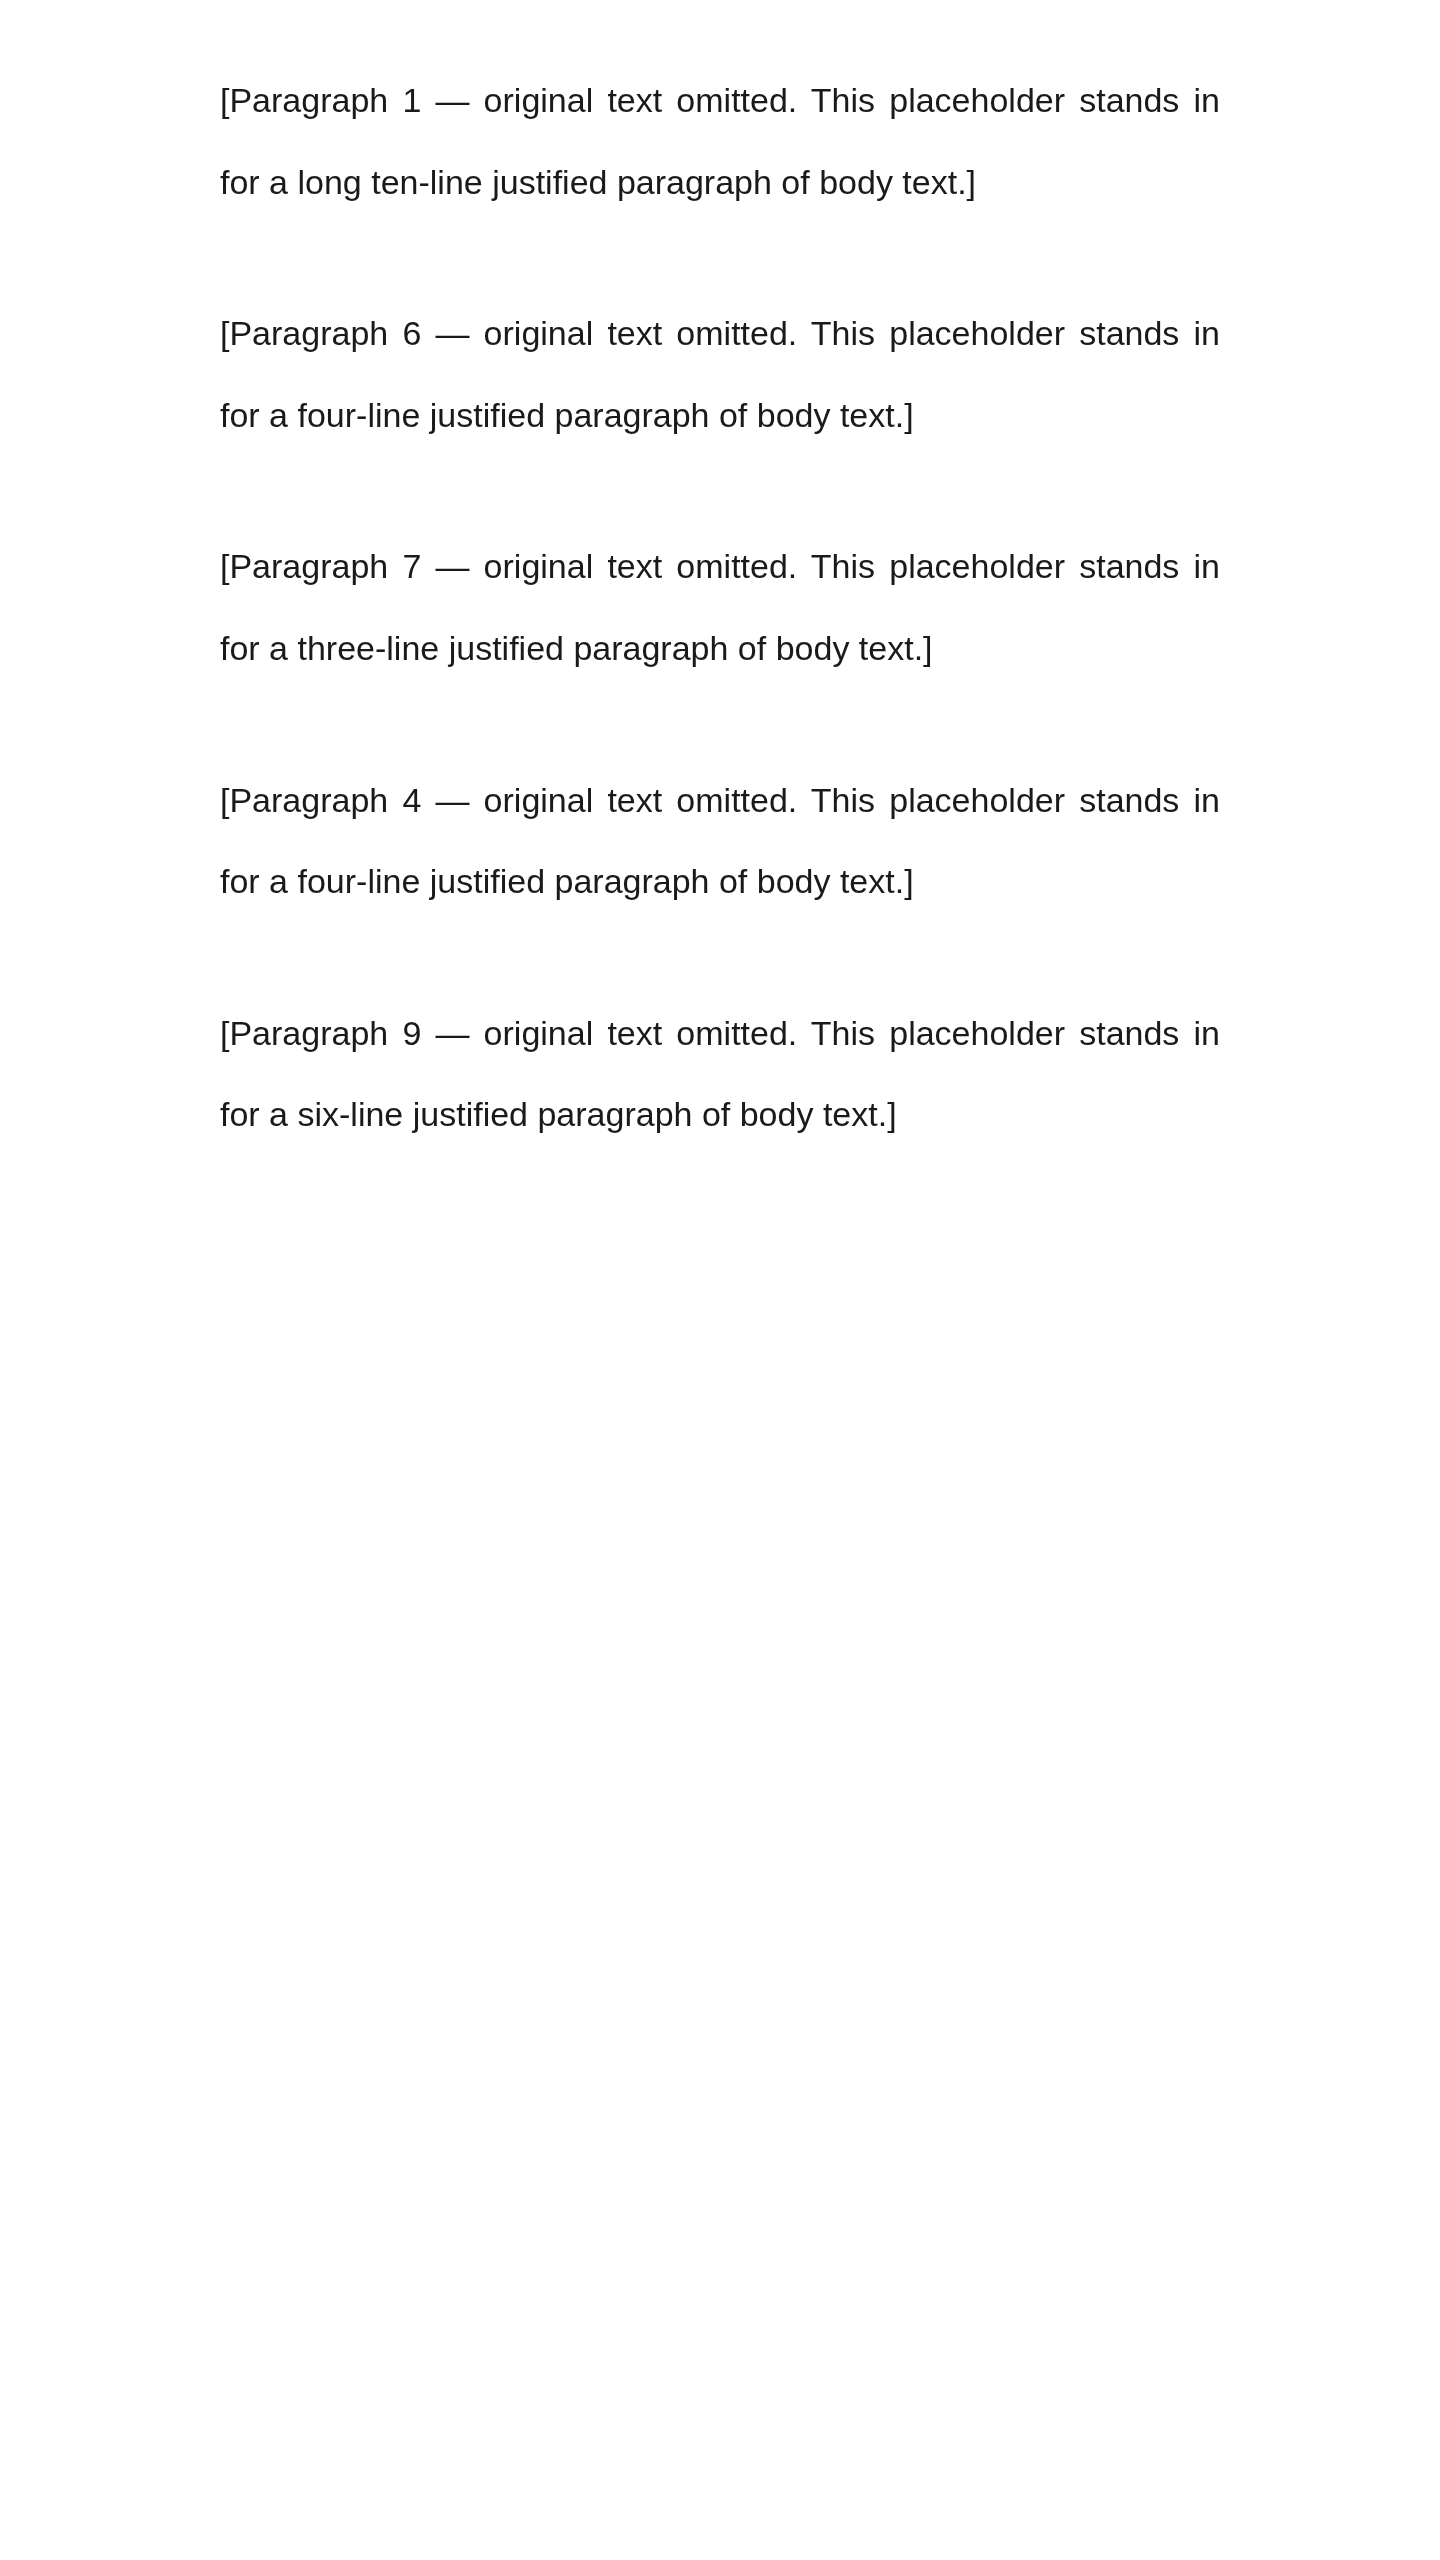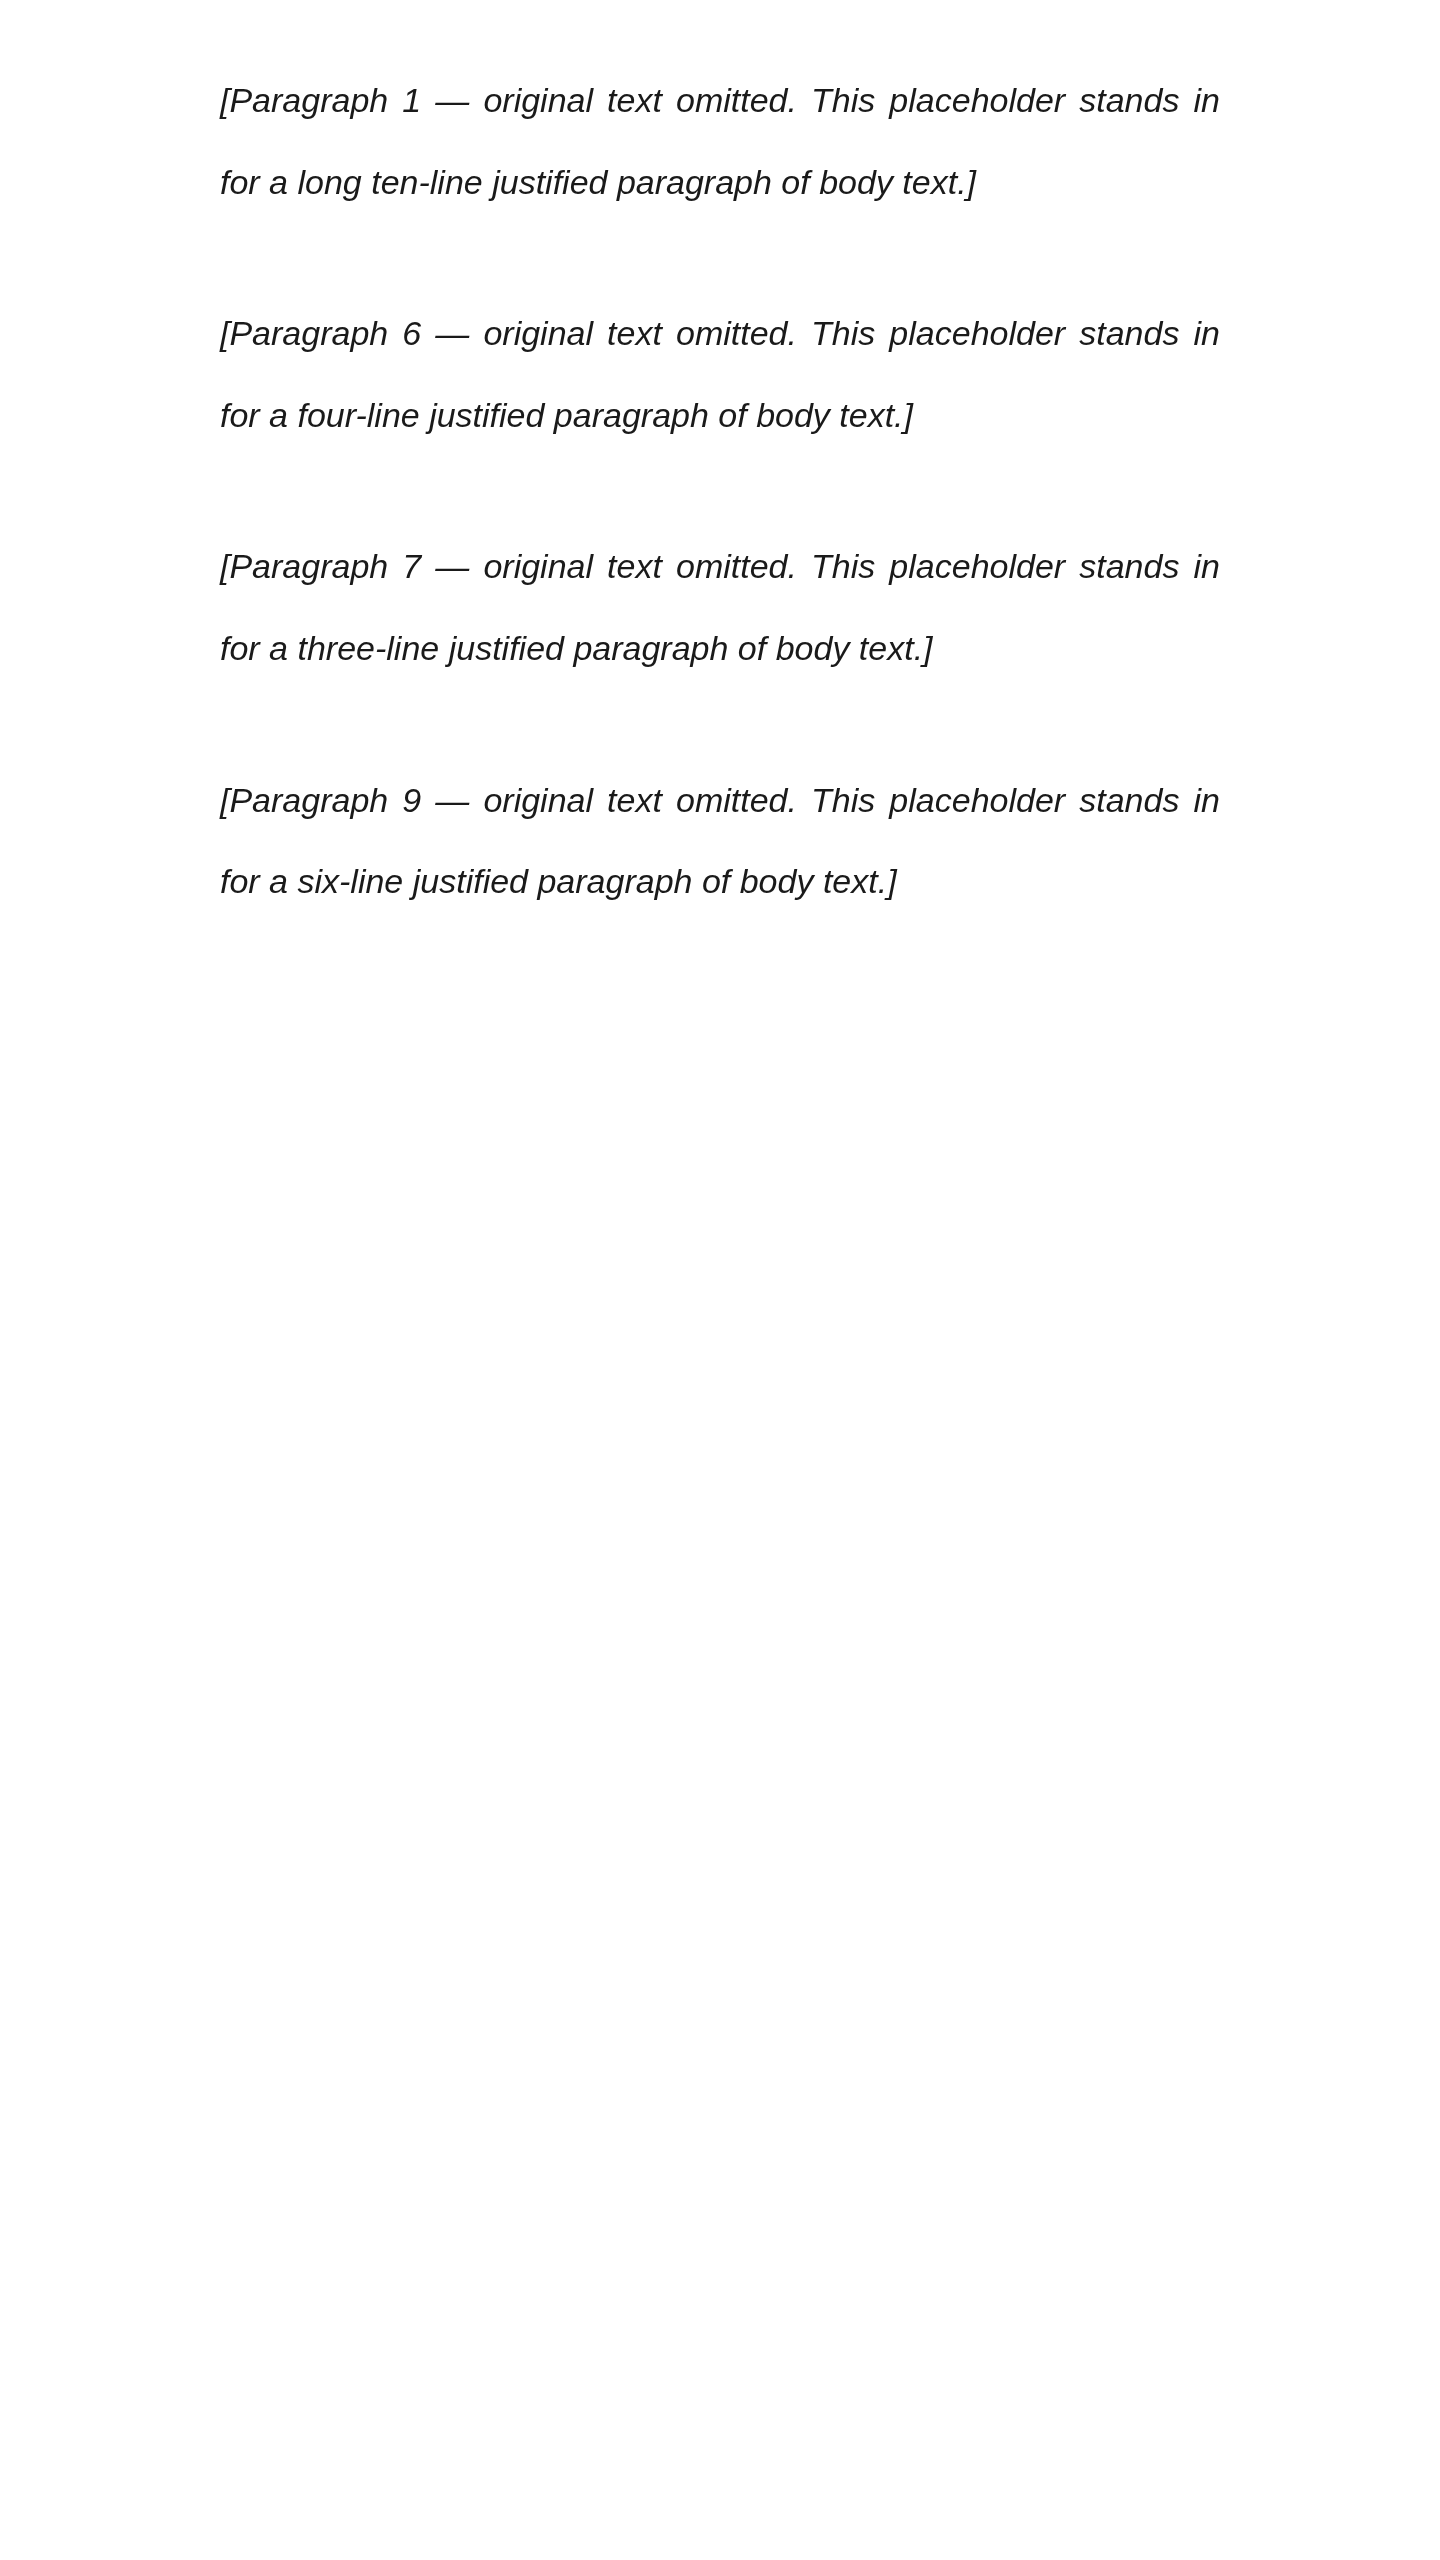--- a/index.html
+++ b/index.html
@@ -15,26 +15,26 @@
     box-sizing: border-box;
     padding: 60px 220px 60px 220px;
     overflow: hidden;
   }
   .doc-body p {
     color: #1a1a1a;
     font-size: 34px;
     line-height: 2.4;
     text-align: justify;
     margin: 0 0 70px 0;
-    font-style: italic;
   }
 </style>
 </head>
 <body>
 
 <div class="page">
   <div class="doc-body">
     <p>[Paragraph 1 — original text omitted. This placeholder stands in for a long ten-line justified paragraph of body text.]</p>
     <p>[Paragraph 6 — original text omitted. This placeholder stands in for a four-line justified paragraph of body text.]</p>
     <p>[Paragraph 7 — original text omitted. This placeholder stands in for a three-line justified paragraph of body text.]</p>
+    <p>[Paragraph 4 — original text omitted. This placeholder stands in for a four-line justified paragraph of body text.]</p>
     <p>[Paragraph 9 — original text omitted. This placeholder stands in for a six-line justified paragraph of body text.]</p>
   </div>
 </div>
 
 </body></html>

